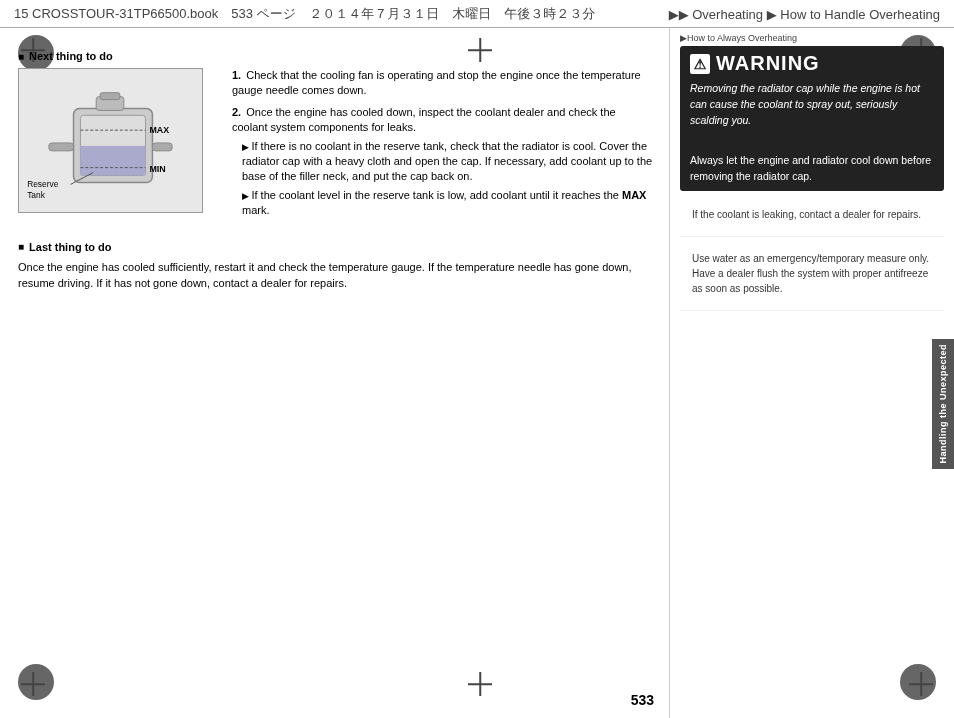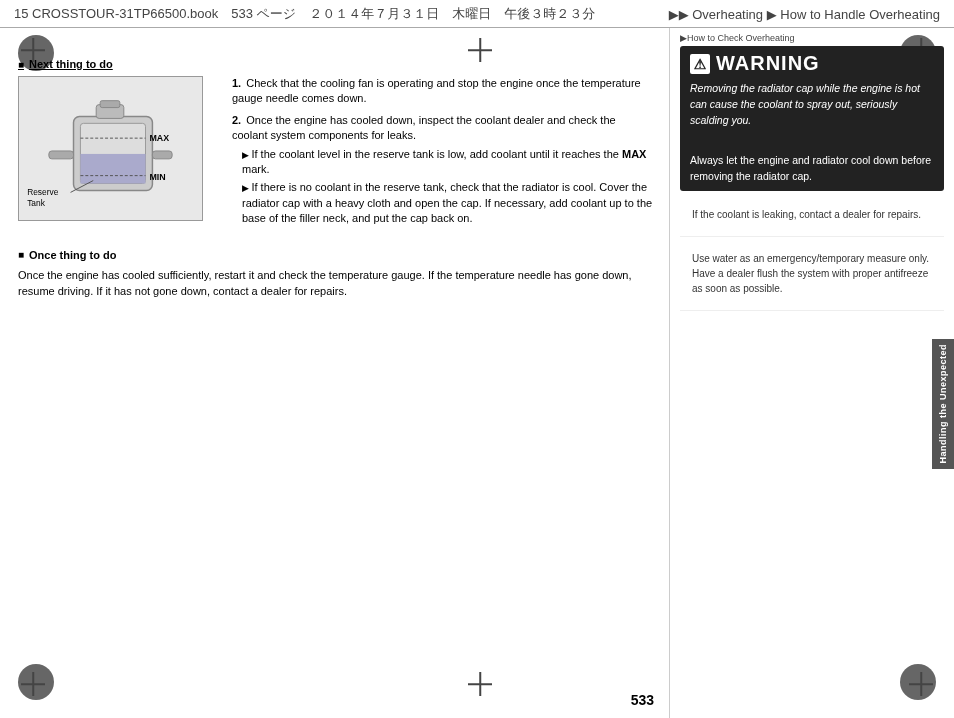--- a/index.html
+++ b/index.html
@@ -246,21 +246,21 @@
 <div class="div-cross" style="position:absolute;bottom:22px;right:21px;"></div>
 
 <div class="div-cross" style="position:absolute;bottom:22px;left:50%;margin-left:-9px;"></div>
 
 <div class="div-cross" style="position:absolute;top:38px;left:50%;margin-left:-9px;"></div>
 
 <div class="content-area" style="position:absolute;top:28px;left:0;right:0;bottom:0;display:flex;">
 
   <div class="left-panel">
 
-    <div class="section-header" style="margin-top:20px;text-decoration:underline;">
+    <div class="section-header" style="margin-top:12px;">
       <span>Next thing to do</span>
     </div>
 
     <div class="clearfix">
 
       <div class="image-box">
         <svg class="tank-svg" viewBox="0 0 185 145" xmlns="http://www.w3.org/2000/svg">
 
           <rect width="185" height="145" fill="#e8e8e8"></rect>
 
@@ -294,42 +294,42 @@
       <div style="overflow:hidden;">
         <ol class="numbered-list">
           <li>
             <span class="num">1.</span>
             <span>Check that the cooling fan is operating and stop the engine once the temperature gauge needle comes down.</span>
           </li>
           <li>
             <span class="num">2.</span>
             <span>Once the engine has cooled down, inspect the coolant dealer and check the coolant system components for leaks.</span>
             <ul class="sub-list">
+              <li>If there is no coolant in the reserve tank, check that the radiator is cool. Cover the radiator cap with a heavy cloth and open the cap. If necessary, add coolant up to the base of the filler neck, and put the cap back on.</li>
               <li>If the coolant level in the reserve tank is low, add coolant until it reaches the <strong>MAX</strong> mark.</li>
-              <li>If there is no coolant in the reserve tank, check that the radiator is cool. Cover the radiator cap with a heavy cloth and open the cap. If necessary, add coolant up to the base of the filler neck, and put the cap back on.</li>
             </ul>
           </li>
         </ol>
       </div>
     </div>
 
     <div class="last-section" style="margin-top:16px;">
       <div class="section-header">
-        <span>Once thing to do</span>
+        <span>Last thing to do</span>
       </div>
       <p style="line-height:1.5;font-size:11px;">Once the engine has cooled sufficiently, restart it and check the temperature gauge. If the temperature needle has gone down, resume driving. If it has not gone down, contact a dealer for repairs.</p>
     </div>
 
     <div class="page-number" style="position:absolute;bottom:10px;right:15px;">533</div>
   </div>
 
   <div class="right-panel">
 
     <div class="warning-breadcrumb">
-      <span>▶How to Check Overheating</span>
+      <span>▶How to Always Overheating</span>
     </div>
 
     <div class="right-panel-body">
 
       <div class="warning-box">
         <div class="warning-title">
           <span class="warning-icon">⚠</span>
           <span style="font-size:20px;font-weight:bold;letter-spacing:1px;">WARNING</span>
         </div>
         <div class="warning-text">

